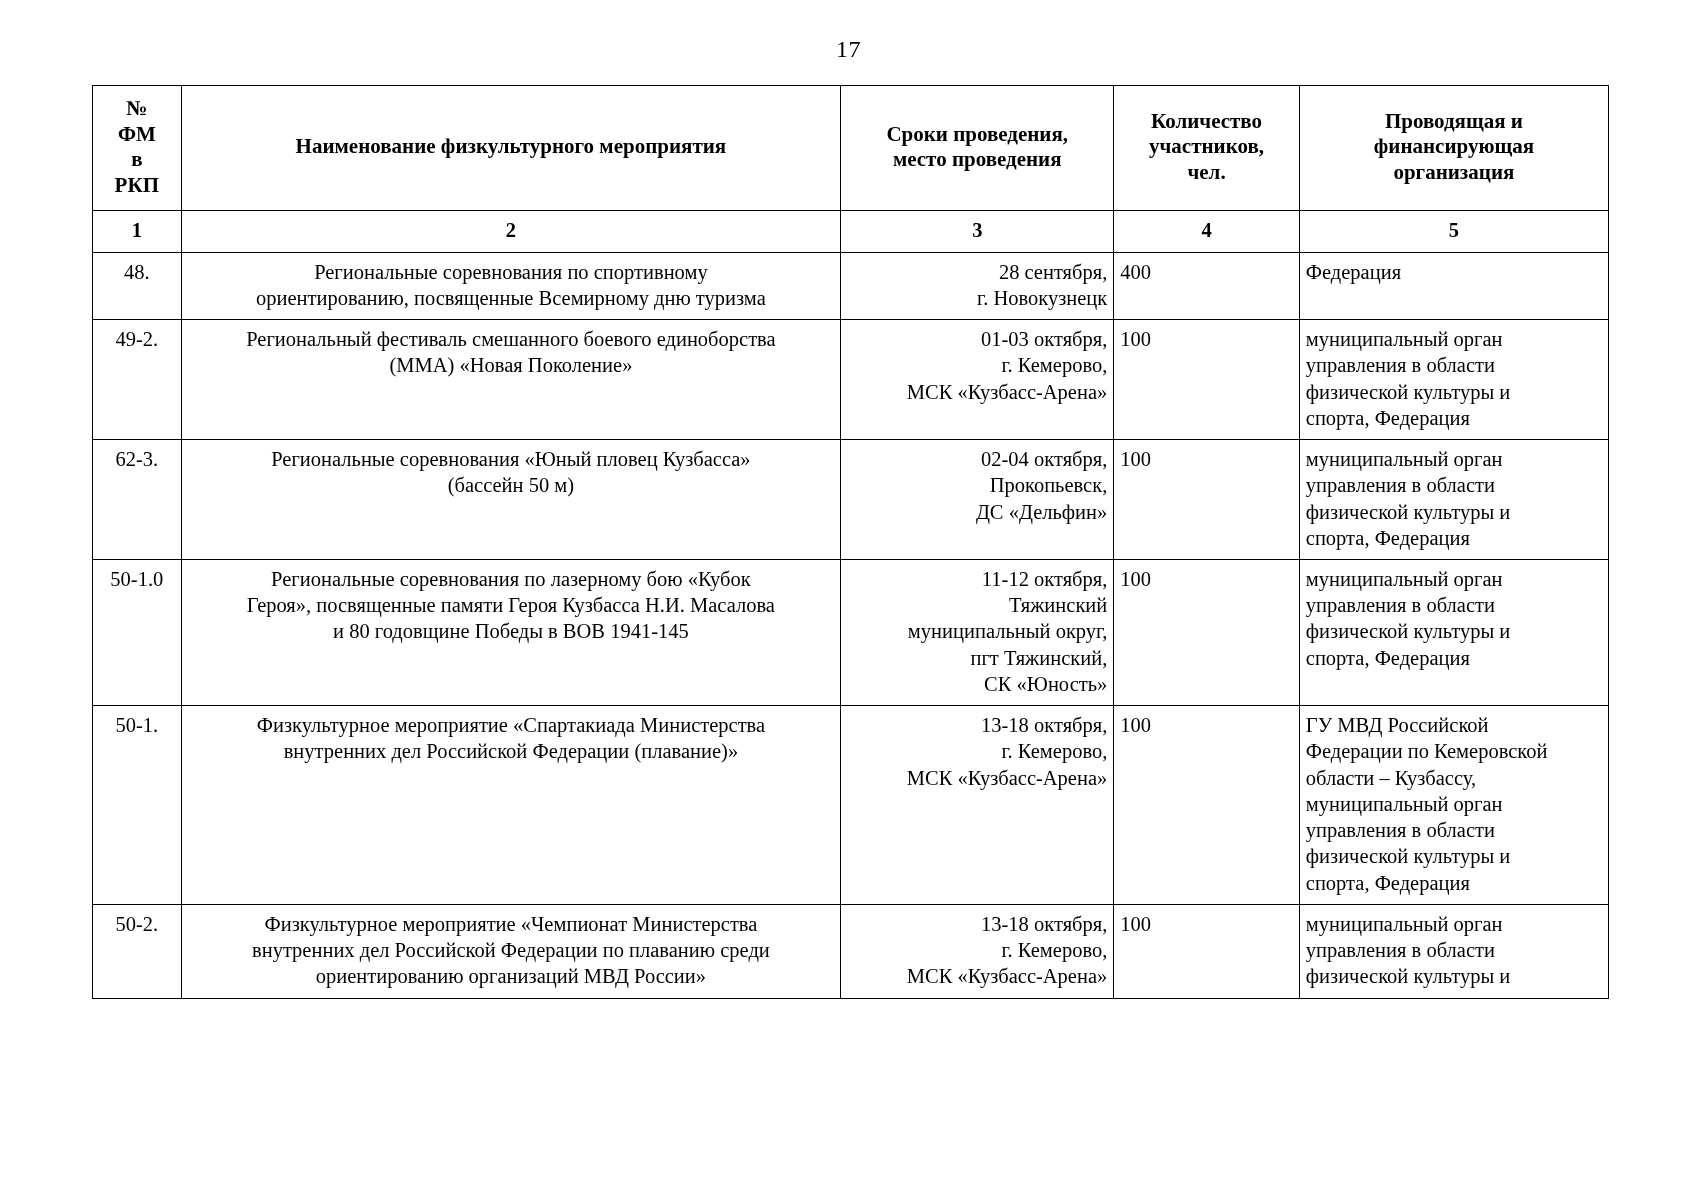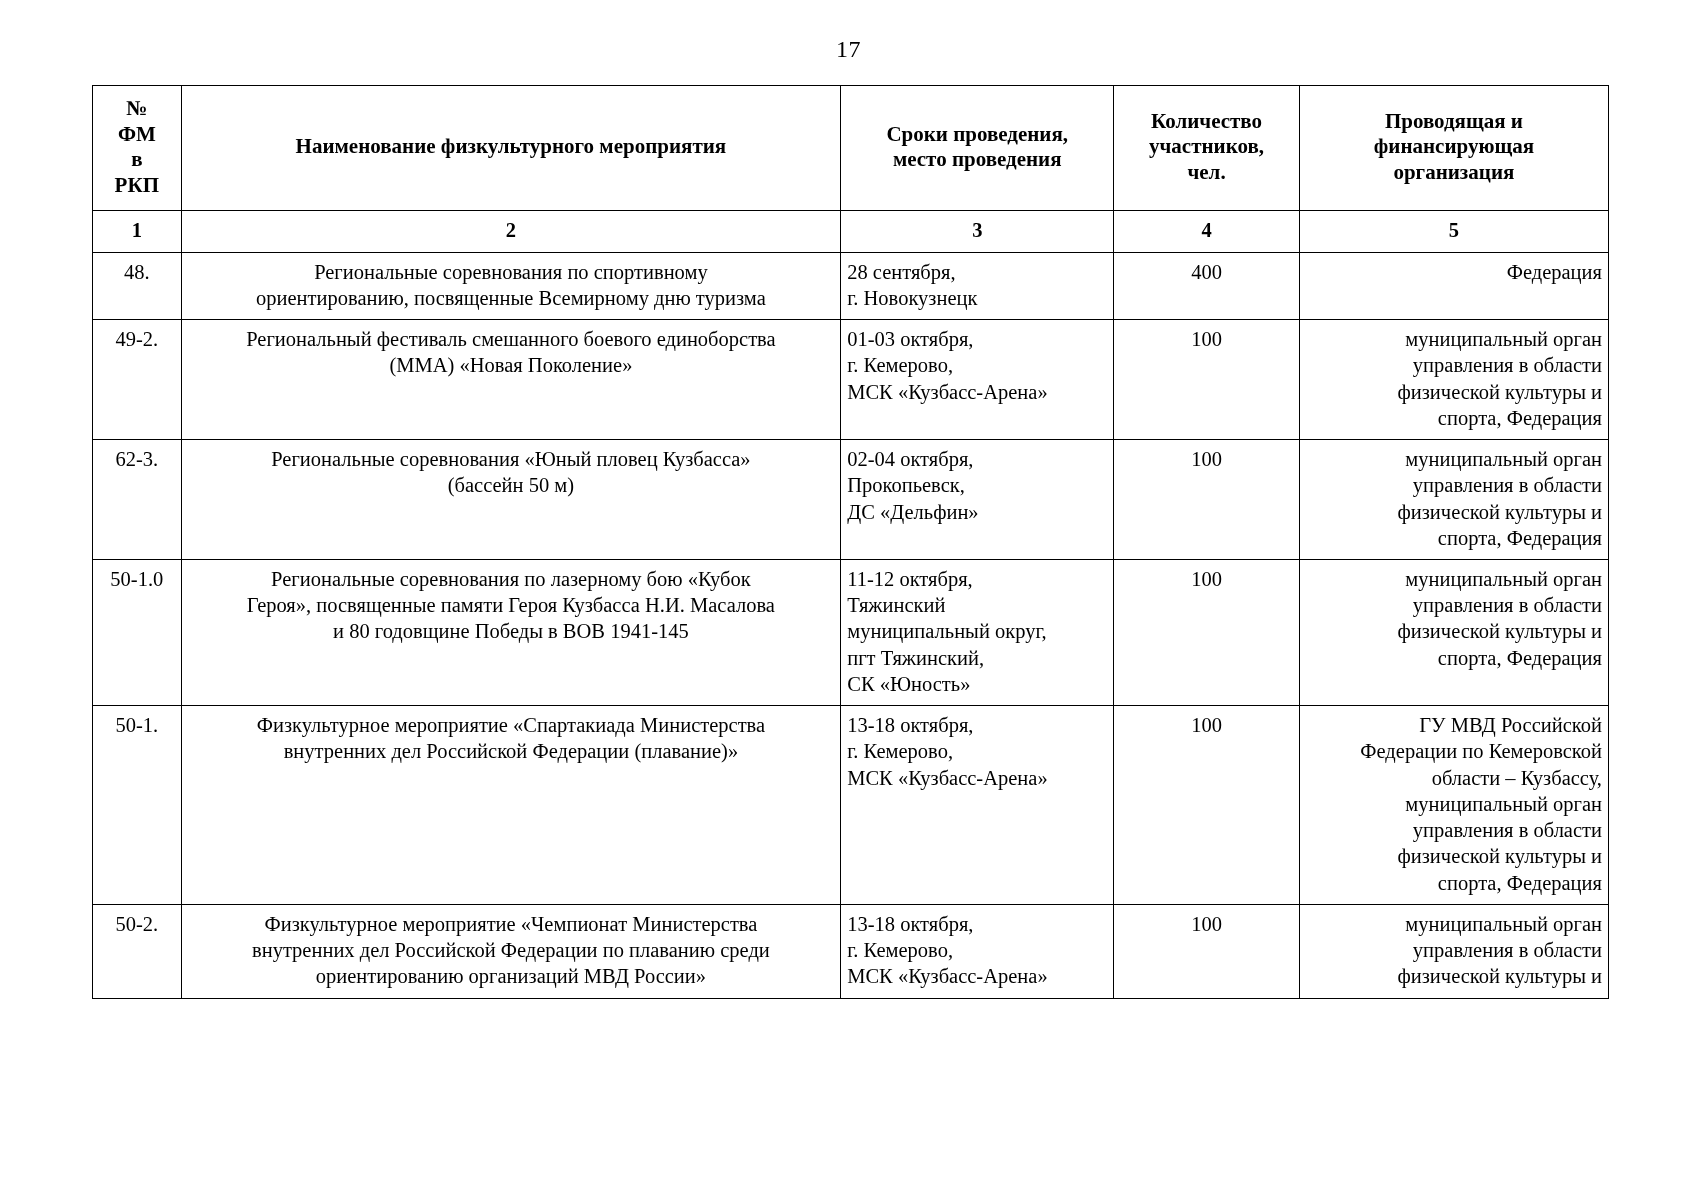--- a/index.html
+++ b/index.html
@@ -59,23 +59,23 @@
   .col-org   { width: 300px; }
 
   .numrow td {
     text-align: center;
     font-weight: bold;
     font-size: 21px;
     padding: 4px 6px 6px 6px;
   }
   td.c-num   { text-align: center; }
   td.c-name  { text-align: center; margin-left: 20px; }
-  td.c-dates { text-align: left; }
-  td.c-count { text-align: center; }
-  td.c-org   { text-align: right; }
+  td.c-dates { text-align: right; }
+  td.c-count { text-align: left; }
+  td.c-org   { text-align: left; }
   .nowrap { white-space: pre-line; }
 </style>
 </head>
 <body>
 
 <div class="page">
 
   <div class="page-number">17</div>
 
   <div class="table-wrap">

